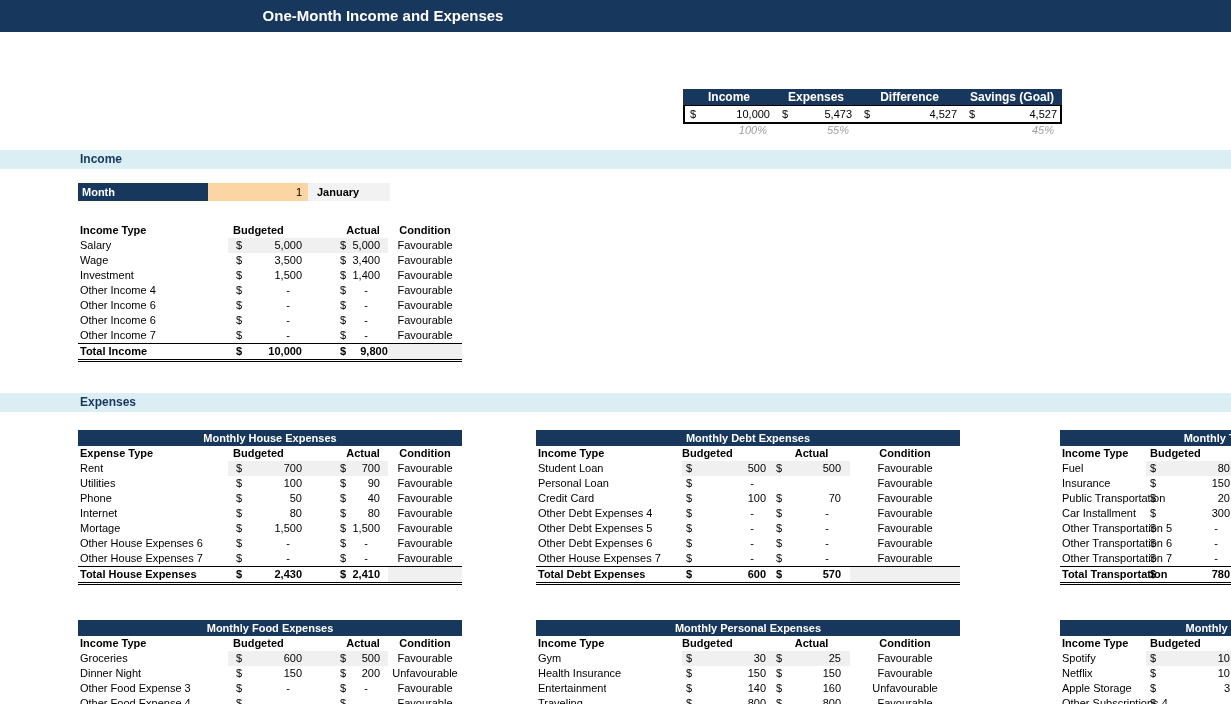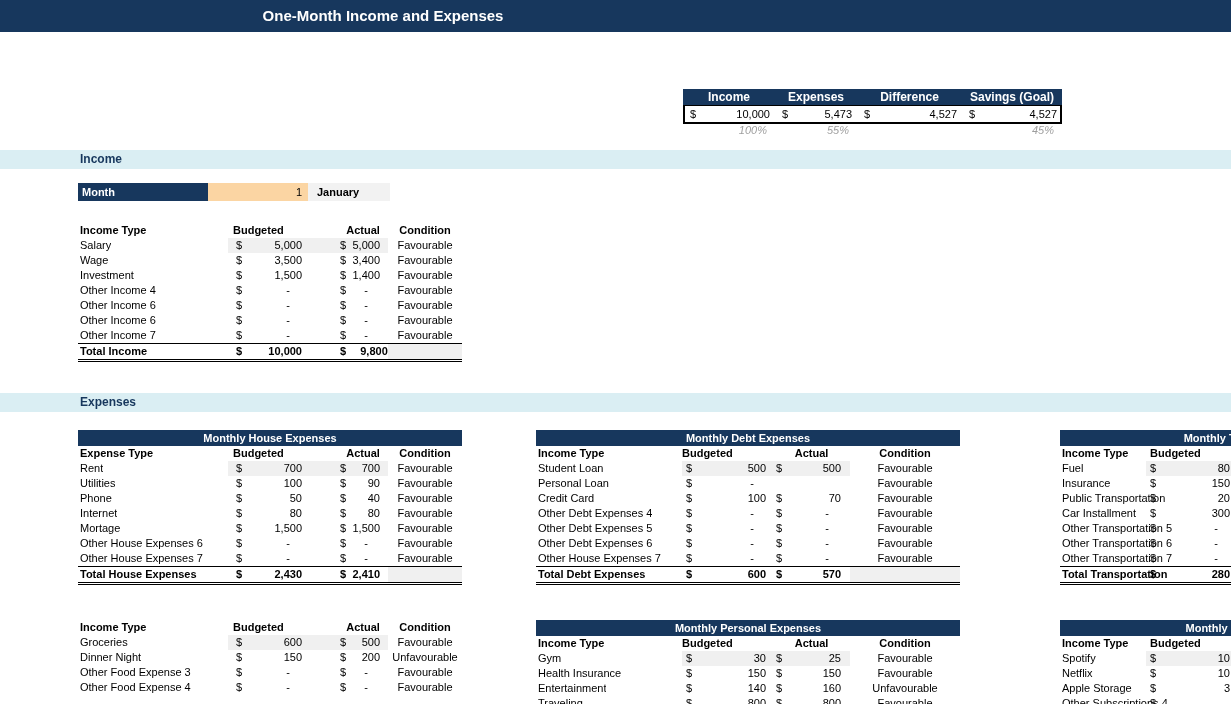--- a/index.html
+++ b/index.html
@@ -357,24 +357,25 @@
         <div class="cell num dash" style="left: 98px; width: 74px;">-</div>
       </div>
       <div class="trow">
         <div class="cell lab">Other Transportation 7</div>
         <div class="cell" style="left: 90px;">$</div>
         <div class="cell num dash" style="left: 98px; width: 74px;">-</div>
       </div>
       <div class="trow total">
         <div class="cell lab">Total Transportation</div>
         <div class="cell" style="left: 90px;">$</div>
-        <div class="cell num" style="left: 98px; width: 74px;">280</div>
+        <div class="cell num" style="left: 98px; width: 74px;">780</div>
       </div>
     </div>
   <div class="tbl" style="left: 78px; top: 620px; width: 384px;">
+      <div class="tbl-title">Monthly Food Expenses</div>
       <div class="trow hrow">
         <div class="cell lab">Income Type</div>
         <div class="cell" style="left: 155px;">Budgeted</div>
         <div class="cell ctr" style="left: 256px; width: 58px;">Actual</div>
         <div class="cell ctr" style="left: 310px; width: 74px;">Condition</div>
       </div>
       <div class="trow">
         <div class="shade" style="left: 150px; width: 160px;"></div>
         <div class="cell lab">Groceries</div>
         <div class="cell" style="left: 158px;">$</div>

